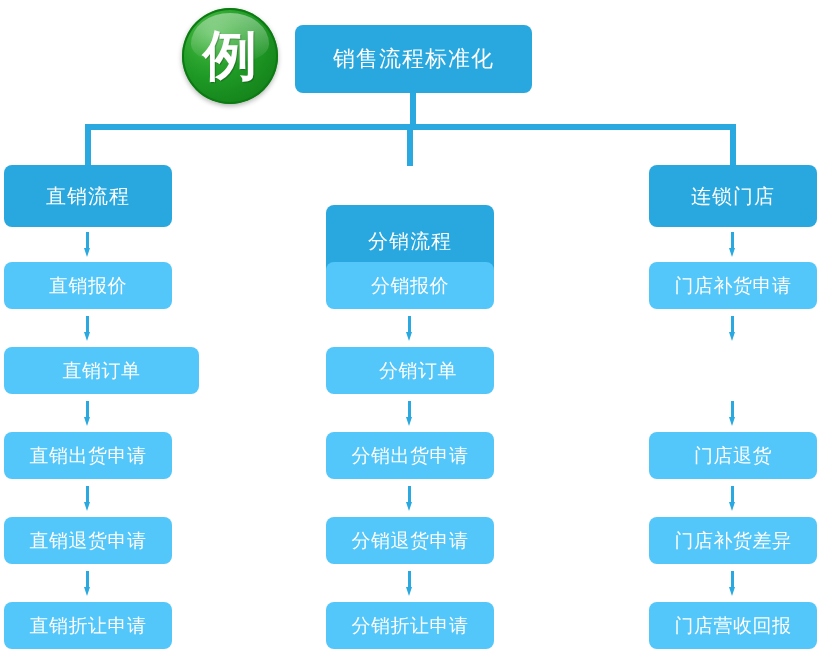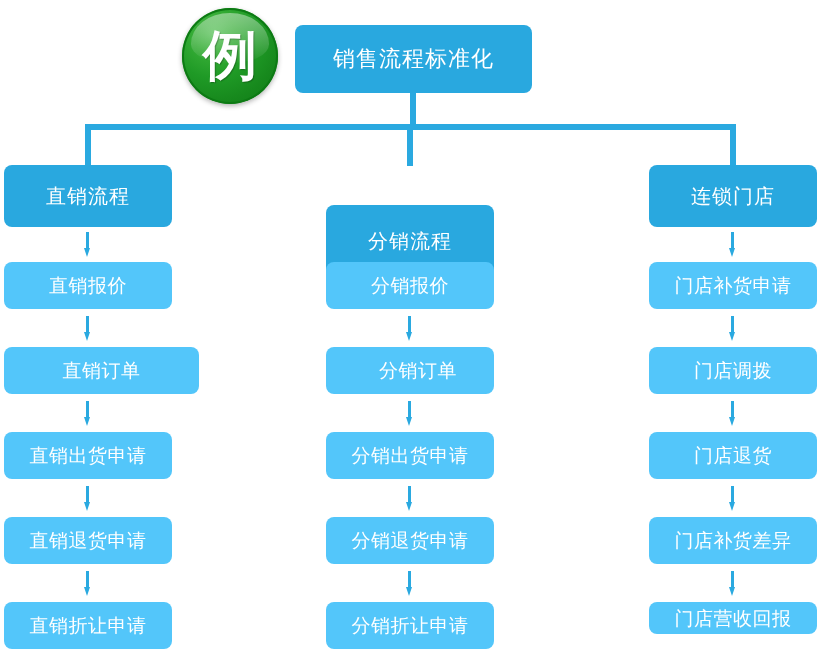--- a/index.html
+++ b/index.html
@@ -207,33 +207,32 @@
   <div class="arrow" style="left:729px; top:232px; height:25px;">
     <div class="shaft" style="height:16px;"></div>
       <div class="head"></div>
   </div>
   <div class="box cell-box" style="left:649px; top:262px; width:168px; height:47px;">门店补货申请</div>
 
   <div class="arrow" style="left:729px; top:316px; height:25px;">
     <div class="shaft" style="height:16px;"></div>
       <div class="head"></div>
   </div>
-  <div class="box cell-box" style="left:649px; top:347px; width:168px; height:47px;">门店调拨</div>
 
   <div class="arrow" style="left:729px; top:401px; height:25px;">
     <div class="shaft" style="height:16px;"></div>
       <div class="head"></div>
   </div>
   <div class="box cell-box" style="left:649px; top:432px; width:168px; height:47px;">门店退货</div>
 
   <div class="arrow" style="left:729px; top:486px; height:25px;">
     <div class="shaft" style="height:16px;"></div>
       <div class="head"></div>
   </div>
   <div class="box cell-box" style="left:649px; top:517px; width:168px; height:47px;">门店补货差异</div>
 
   <div class="arrow" style="left:729px; top:571px; height:25px;">
     <div class="shaft" style="height:16px;"></div>
       <div class="head"></div>
   </div>
-  <div class="box cell-box" style="left:649px; top:602px; width:168px; height:32px;">门店营收回报</div>
+  <div class="box cell-box" style="left:649px; top:602px; width:168px; height:47px;">门店营收回报</div>
 
 </div>
 
 </body></html>

